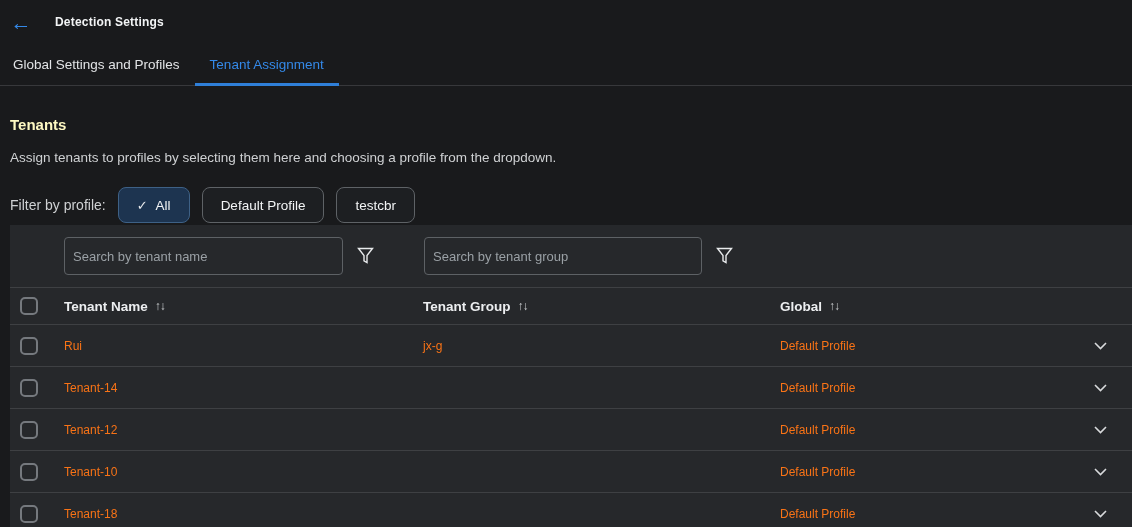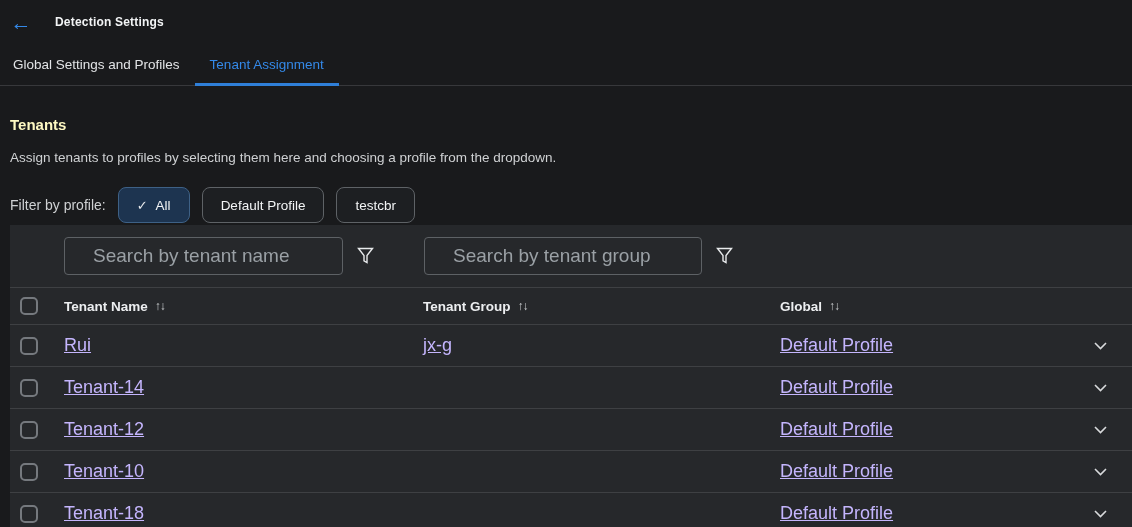--- a/index.html
+++ b/index.html
@@ -54,21 +54,21 @@
     background: #26282b; overflow: hidden;
   }
 
   .search-row {
     height: 63px; display: flex; align-items: center;
     padding-left: 54px; border-bottom: 1px solid #3e4043;
   }
   .search-input {
     height: 38px; background: transparent; outline: none;
     border: 1px solid #5d6165; border-radius: 4px;
-    color: #22c55e; font-size: 19px; padding: 0 28px;
+    color: #22c55e; font-size: 13px; padding: 0 8px;
     font-family: "Liberation Sans", sans-serif;
   }
   .search-input::placeholder { color: #9aa0a5; }
   .w1 { width: 279px; }
   .w2 { width: 278px; margin-left: 50px; }
   .funnel { margin-left: 14px; display: flex; align-items: center; cursor: pointer; }
 
   .grid-row {
     display: grid; grid-template-columns: 54px 359px 357px 1fr;
     align-items: center;
@@ -76,21 +76,21 @@
   .thead { height: 37px; border-bottom: 1px solid #3e4043; }
   .th { display: flex; align-items: center; gap: 7px; font-size: 13.5px; color: #eceef0; cursor: pointer; font-weight: bold; }
   .sort { font-size: 12px; color: #c9ccce; letter-spacing: -1px; }
 
   .cb-cell { padding-left: 10px; }
   .checkbox {
     width: 18px; height: 18px; border: 2px solid #75797e;
     border-radius: 5px; background: transparent; cursor: pointer;
   }
 
-  .trow { height: 42px; border-bottom: 1px solid #3e4043; font-size: 18px; color: #c4b5fd; text-decoration: underline; }
+  .trow { height: 42px; border-bottom: 1px solid #3e4043; font-size: 12px; color: #f97316; }
   .profile-cell {
     display: flex; align-items: center; justify-content: space-between;
     padding-right: 25px; cursor: pointer; align-self: stretch;
   }
   .chev { display: flex; align-items: center; }
 </style>
 </head>
 <body>
 
 <div class="topbar">

